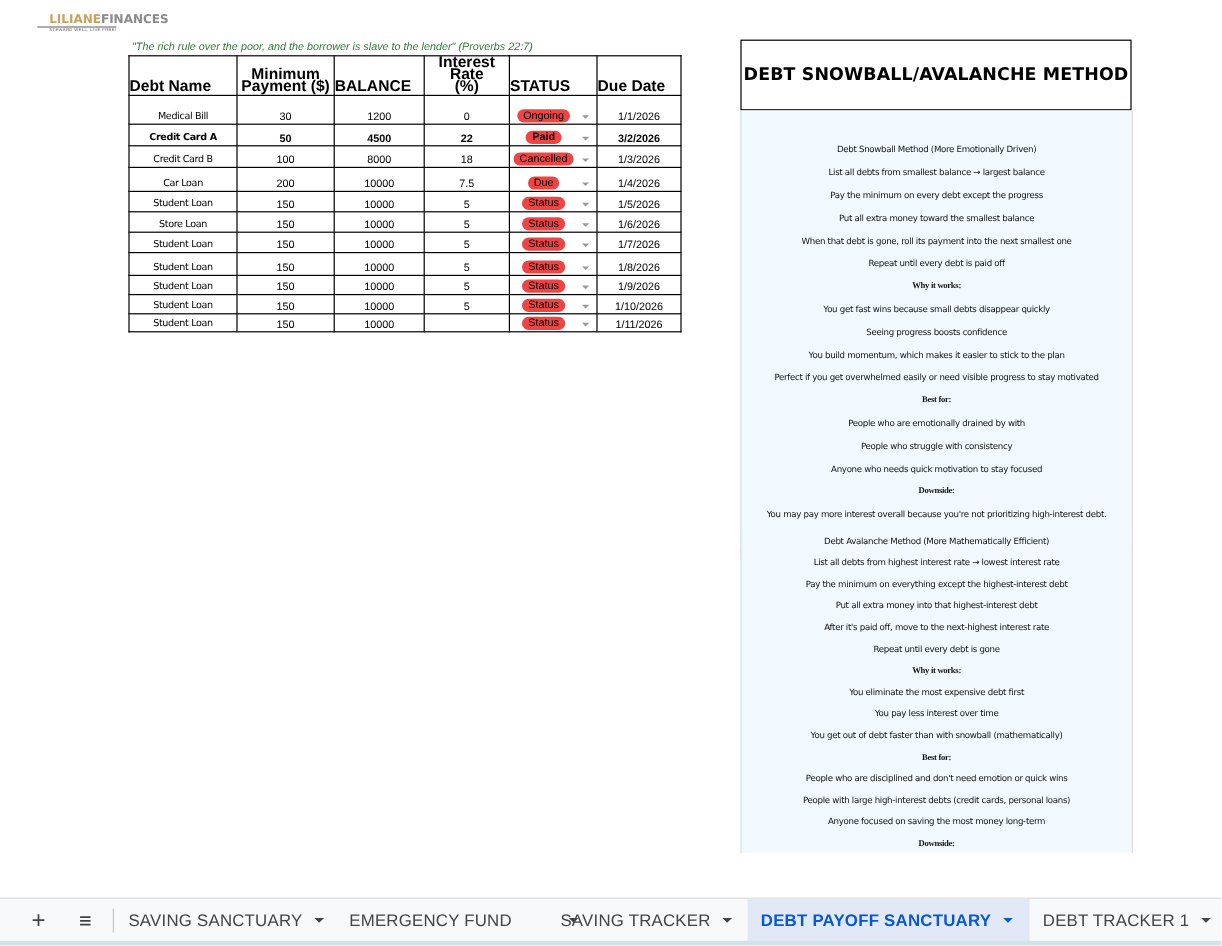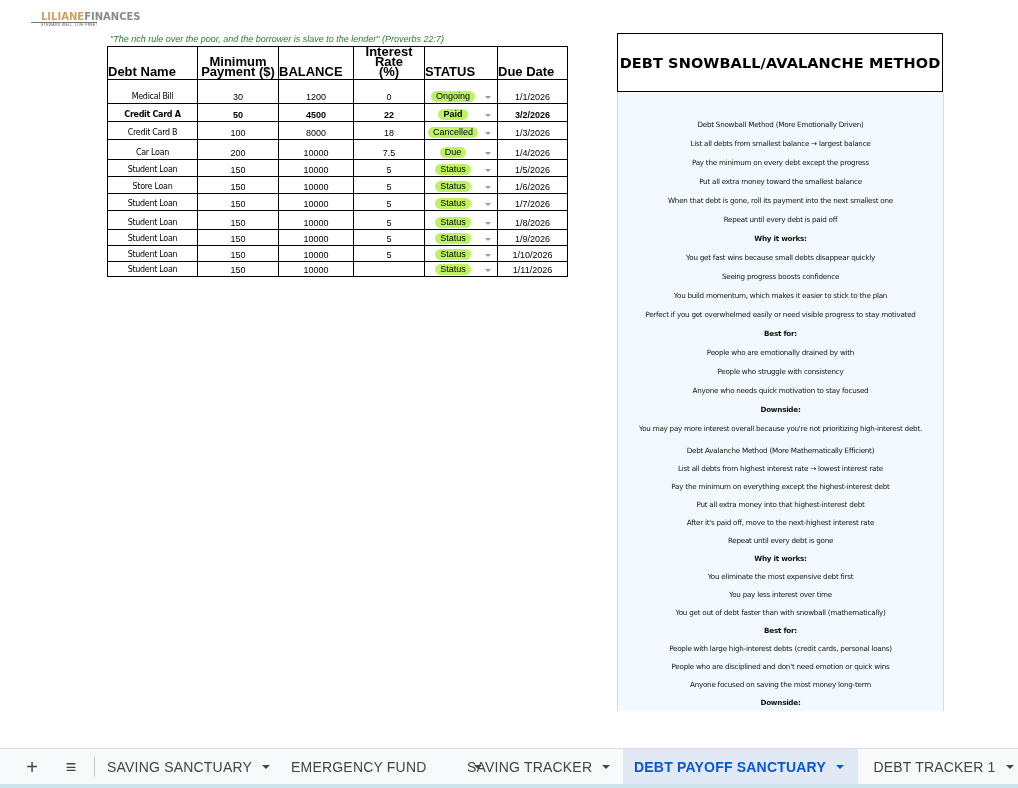--- a/index.html
+++ b/index.html
@@ -10,26 +10,26 @@
   .logo-main .b { color:#8a8a8a; }
   .logo-tag { font-size:3.5px; color:#555; text-align:right; margin-top:0px; border-top:1px solid #777; width:66px; margin-left:30px; padding-top:0px; line-height:5px; letter-spacing:0.3px; }
   .quote { position:absolute; left:110px; top:34px; font-size:9px; font-style:italic; color:#2e7d32; white-space:nowrap; }
   table.debts { position:absolute; left:107px; top:46px; border-collapse:collapse; font-size:9px; color:#000; }
   table.debts td, table.debts th { border:1px solid #000; padding:0; }
   table.debts th { font-weight:bold; font-size:13px; vertical-align:bottom; padding-bottom:2px; line-height:10px; }
   th.left { text-align:left; padding-left:2px; }
   table.debts td { text-align:center; vertical-align:bottom; padding-bottom:1px; line-height:10px; }
   .nm { font-family:"DejaVu Sans", sans-serif; font-size:8px; letter-spacing:-0.3px; }
   .st { position:relative; }
-  .chip { display:inline-block; background:#bef264; border-radius:7px; padding:0 5px; font-size:9px; line-height:11px; margin-left:-16px; }
+  .chip { display:inline-block; background:#ef4444; border-radius:7px; padding:0 5px; font-size:9px; line-height:11px; margin-left:-16px; }
   .dd { position:absolute; right:6px; bottom:4px; width:0; height:0; border-left:3px solid transparent; border-right:3px solid transparent; border-top:3px solid #999; }
   .panel-title { position:absolute; left:617px; top:33px; width:326px; height:59px; border:1px solid #000; box-sizing:border-box; display:flex; align-items:center; justify-content:center; font-family:"DejaVu Sans", sans-serif; font-weight:bold; font-size:14.5px; color:#000; letter-spacing:0.1px; }
   .panel { position:absolute; left:617px; width:327px; background:#f3faff; border-left:1px solid #d8dde2; border-right:1px solid #d8dde2; box-sizing:border-box; font-family:"DejaVu Sans", sans-serif; font-size:7.2px; color:#111; text-align:center; letter-spacing:-0.25px; }
   .panel .ln { height:19px; line-height:19px; white-space:nowrap; }
-  .panel .ln.b { font-weight:bold; }
+  .panel .ln.b { font-weight:bold;font-family:Liberation Serif, serif; }
   .p1 { top:92px; height:369px; padding-top:23px; border-bottom:5px solid #a16207; }
   .p2 { top:437px; height:274px; padding-top:5px; }
   .p2 .ln { height:18px; line-height:18px; }
   .tabbar { position:absolute; left:0; top:748px; width:1018px; height:40px; background:#f8f9fa; border-top:1px solid #dadce0; }
   .tabbar-bottom { position:absolute; left:0; top:784px; width:1018px; height:4px; background:#cfe3ea; }
   .topline { position:absolute; left:0; top:735px; width:1018px; height:13px; background:#ffffff; }
   .tb-btn { position:absolute; top:0; height:36px; display:flex; align-items:center; justify-content:center; color:#444; }
   .tab { position:absolute; top:0; height:36px; display:flex; align-items:center; font-size:14px; color:#444; letter-spacing:0.2px; white-space:nowrap; }
   .tab .caret { display:inline-block; width:0; height:0; border-left:4px solid transparent; border-right:4px solid transparent; border-top:4px solid #444; margin-left:10px; }
   .tab.active { background:#e1e9f7; color:#0b57d0; font-weight:bold; }
@@ -188,22 +188,22 @@
     <div class="ln">List all debts from highest interest rate → lowest interest rate</div>
     <div class="ln">Pay the minimum on everything except the highest-interest debt</div>
     <div class="ln">Put all extra money into that highest-interest debt</div>
     <div class="ln">After it's paid off, move to the next-highest interest rate</div>
     <div class="ln">Repeat until every debt is gone</div>
     <div class="ln b">Why it works:</div>
     <div class="ln">You eliminate the most expensive debt first</div>
     <div class="ln">You pay less interest over time</div>
     <div class="ln">You get out of debt faster than with snowball (mathematically)</div>
     <div class="ln b">Best for:</div>
+    <div class="ln">People who are disciplined and don't need emotion or quick wins</div>
     <div class="ln">People with large high-interest debts (credit cards, personal loans)</div>
-    <div class="ln">People who are disciplined and don't need emotion or quick wins</div>
     <div class="ln">Anyone focused on saving the most money long-term</div>
     <div class="ln b">Downside:</div>
   </div>
 
 <div class="topline"></div>
 <div class="tabbar">
   <div class="tb-btn" style="left:20px;width:24px;font-size:20px;">
       <span>+</span>
     </div>
   <div class="tb-btn" style="left:58px;width:26px;font-size:18px;">
@@ -220,19 +220,19 @@
         <span class="caret"></span>
       </div>
       <div class="tab" style="left: 456px; width: 162px; padding-left: 11px; box-sizing: border-box;">
         <span>SAVING TRACKER</span>
         <span class="caret"></span>
       </div>
       <div class="tab active" style="left: 623px; width: 235px; padding-left: 11px; box-sizing: border-box;">
         <span>DEBT PAYOFF SANCTUARY</span>
         <span class="caret"></span>
       </div>
-      <div class="tab" style="left: 858px; width: 160px; padding-left: 11px; box-sizing: border-box; justify-content: center;">
+      <div class="tab" style="left: 858px; width: 160px; padding-left: 11px; box-sizing: border-box;">
         <span>DEBT TRACKER 1</span>
         <span class="caret"></span>
       </div>
     </div>
 </div>
 <div class="tabbar-bottom"></div>
 
 </body></html>

